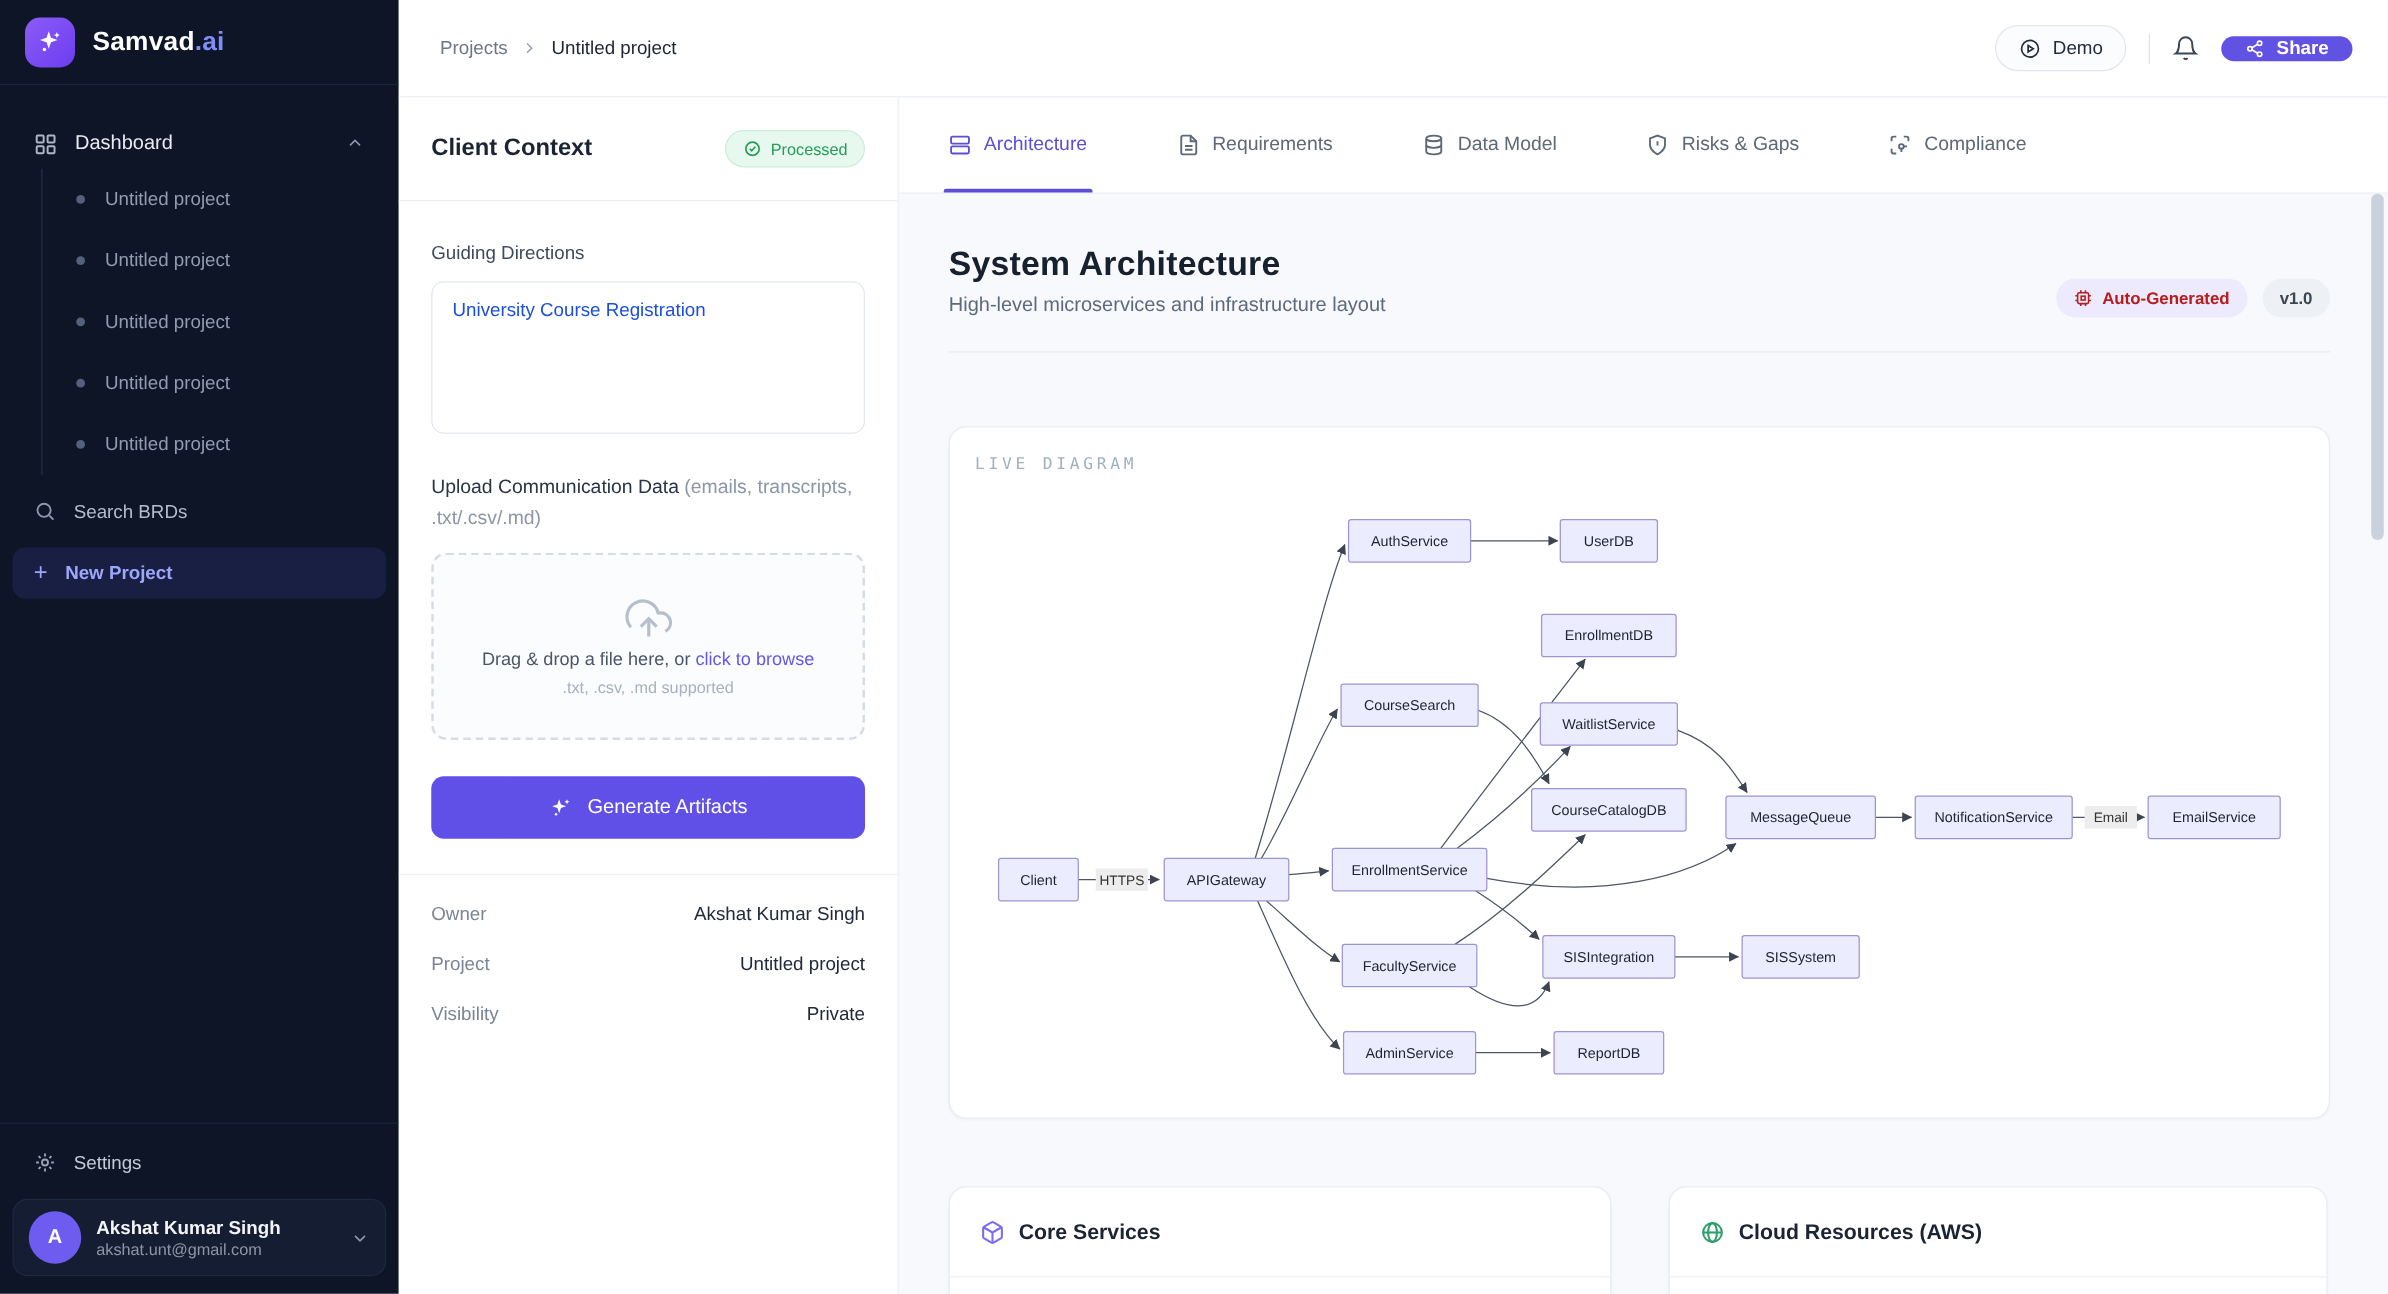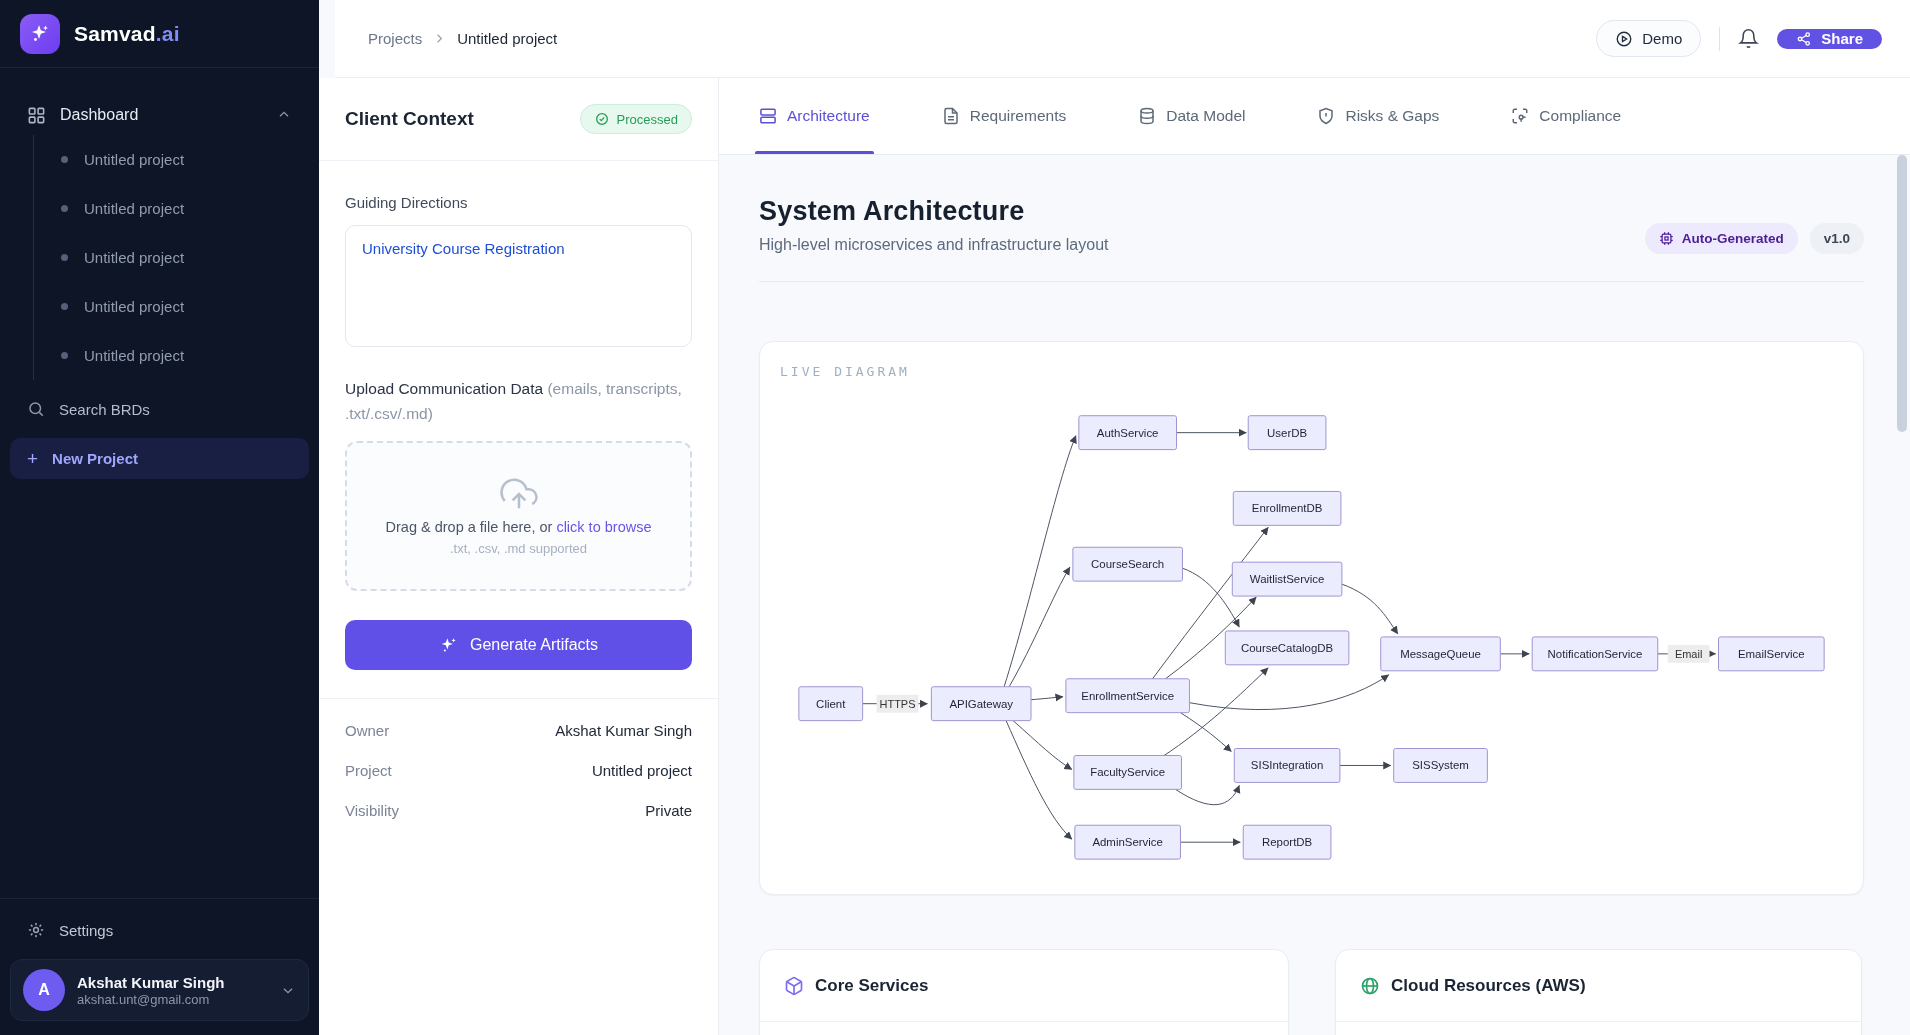--- a/index.html
+++ b/index.html
@@ -20,21 +20,21 @@
   .new-project { margin:8px 10px 0 10px; height:41px; border-radius:10px; background:rgba(99,91,245,0.14); display:flex; align-items:center; gap:14px; padding:0 17px; color:#9ea7fb; font-size:15px; font-weight:bold; cursor:pointer; }
   .sidebar-bottom { position:absolute; left:0; right:0; bottom:0; border-top:1px solid #1b2438; padding:10px 10px 14px 10px; }
   .settings-row { display:flex; align-items:center; gap:14px; height:42px; padding:0 17px; font-size:15px; color:#c2cad6; cursor:pointer; }
   .user-card { margin-top:8px; background:#151d33; border:1px solid #1e2840; border-radius:12px; height:62px; display:flex; align-items:center; padding:0 12px; gap:12px; cursor:pointer; }
   .avatar { width:42px; height:42px; border-radius:50%; background:#6e5bf0; color:#fff; font-weight:bold; font-size:16px; display:flex; align-items:center; justify-content:center; flex:0 0 auto; }
   .user-name { font-size:15px; font-weight:bold; color:#f2f5fa; line-height:1.3; }
   .user-email { font-size:13px; color:#8d96a8; }
   .user-chev { margin-left:auto; color:#8d96a8; }
 
   
-  .topbar { position:absolute; left:335px; top:0; right:0; height:78px; background:#fff; border-bottom:1px solid #e9edf2; display:flex; align-items:center; padding:0 28px 0 33px; }
+  .topbar { position:absolute; left:319px; top:0; right:0; height:78px; background:#fff; border-bottom:1px solid #e9edf2; display:flex; align-items:center; padding:0 28px 0 33px; }
   .crumb { font-size:15px; color:#6b7687; cursor:pointer; }
   .crumb-sep { color:#9aa4b2; margin:0 10px; display:inline-flex; }
   .crumb-current { font-size:15px; color:#1d2634; font-weight:500; }
   .topbar-right { margin-left:auto; display:flex; align-items:center; gap:18px; }
   .btn-demo { display:flex; align-items:center; gap:9px; height:37px; padding:0 18px; border:1px solid #e2e6ee; border-radius:999px; background:#fbfcfe; font-size:15px; color:#222c3c; cursor:pointer; }
   .top-divider { width:1px; height:24px; background:#dfe3ea; }
   .bell { color:#3d4656; cursor:pointer; display:flex; }
   .btn-share { display:flex; align-items:center; gap:9px; height:20px; padding:0 19px; border:none; border-radius:10px; background:#6152e4; color:#fff; font-size:15px; font-weight:bold; cursor:pointer; }
 
   
@@ -62,21 +62,21 @@
   .main { position:absolute; left:719px; top:78px; right:0; bottom:0; overflow:hidden; }
   .tabbar { height:77px; background:#fff; border-bottom:1px solid #e9edf2; display:flex; align-items:stretch; padding-left:40px; gap:72px; }
   .tab { display:flex; align-items:center; gap:10px; font-size:15.5px; color:#5d6878; cursor:pointer; position:relative; }
   .tab.active { color:#5b4fd6; font-weight:500; }
   .tab.active::after { content:""; position:absolute; left:-4px; right:-4px; bottom:0; height:3px; background:#5b4fd6; border-radius:2px 2px 0 0; }
   .content { padding:0 46px 0 40px; }
   .title-row { display:flex; align-items:flex-end; justify-content:space-between; margin-top:41px; }
   .page-title { font-size:27px; font-weight:bold; color:#16202e; letter-spacing:.2px; }
   .page-subtitle { margin-top:9px; font-size:16px; color:#5d6a7d; }
   .badge-group { display:flex; align-items:center; gap:12px; margin-top:16px; }
-  .badge-auto { display:flex; align-items:center; gap:8px; height:31px; padding:0 14px; background:#eceafc; border-radius:999px; color:#4c1d95; font-size:13.5px; font-weight:bold; }
+  .badge-auto { display:flex; align-items:center; gap:8px; height:31px; padding:0 14px; background:#eceafc; border-radius:999px; color:#b91c1c; font-size:13.5px; font-weight:bold; }
   .badge-version { height:31px; display:flex; align-items:center; padding:0 14px; background:#edf0f4; border-radius:999px; color:#3c4554; font-size:13.5px; font-weight:bold; }
   .content-divider { height:1px; background:#e7ebf1; margin-top:27px; }
   .diagram-card { position:relative; margin-top:59px; height:554px; background:#fff; border:1px solid #e9edf2; border-radius:14px; box-shadow:0 1px 2px rgba(16,24,40,.04); }
   .live-label { position:absolute; left:20px; top:22px; font-family:"DejaVu Sans Mono", monospace; font-size:13px; letter-spacing:3px; color:#9fb0c0; }
   .diagram-svg { position:absolute; inset:0; width:100%; height:100%; }
   .cards-row { display:flex; gap:46px; margin-top:54px; }
   .info-card { background:#fff; border:1px solid #e9edf2; border-radius:14px 14px 0 0; height:160px; box-shadow:0 1px 2px rgba(16,24,40,.04); }
   .info-card.left { width:530px; }
   .info-card.right { width:527px; }
   .info-card-head { display:flex; align-items:center; gap:11px; height:72px; padding:0 24px; border-bottom:1px solid #edf0f4; }

